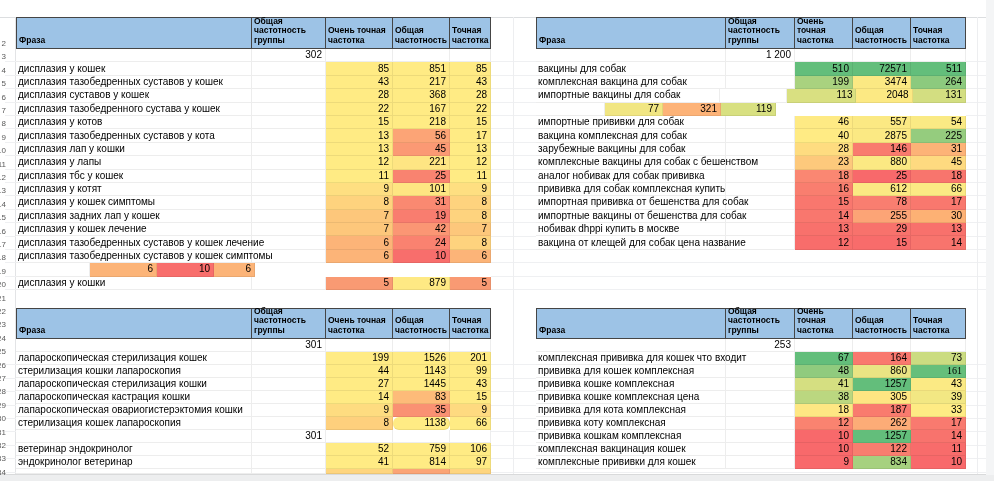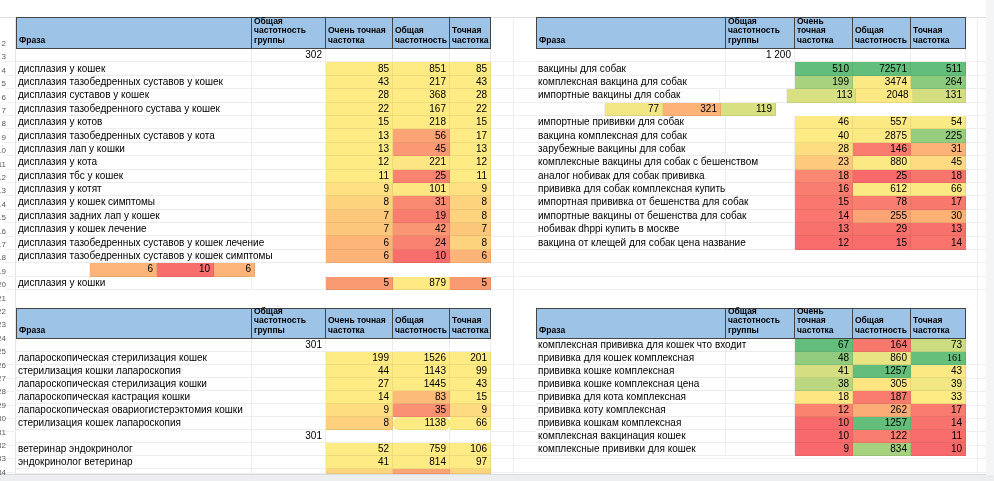--- a/index.html
+++ b/index.html
@@ -100,21 +100,21 @@
           <div class="cell val" style="width: 41px; height: 13.4px; background: rgb(255, 235, 132);">17</div>
         </div>
         <div class="trow" style="height: 13.4px;">
           <div class="cell phrase" style="width: 236px; height: 13.4px;">дисплазия лап у кошки</div>
           <div class="cell val" style="width: 74px; height: 13.4px;"></div>
           <div class="cell val" style="width: 67px; height: 13.4px; background: rgb(255, 235, 132);">13</div>
           <div class="cell val" style="width: 57px; height: 13.4px; background: rgb(251, 153, 116);">45</div>
           <div class="cell val" style="width: 41px; height: 13.4px; background: rgb(255, 235, 132);">13</div>
         </div>
         <div class="trow" style="height: 13.4px;">
-          <div class="cell phrase" style="width: 236px; height: 13.4px;">дисплазия у кота</div>
+          <div class="cell phrase" style="width: 236px; height: 13.4px;">дисплазия у лапы</div>
           <div class="cell val" style="width: 74px; height: 13.4px;"></div>
           <div class="cell val" style="width: 67px; height: 13.4px; background: rgb(255, 235, 132);">12</div>
           <div class="cell val" style="width: 57px; height: 13.4px; background: rgb(254, 229, 131);">221</div>
           <div class="cell val" style="width: 41px; height: 13.4px; background: rgb(255, 235, 132);">12</div>
         </div>
         <div class="trow" style="height: 13.4px;">
           <div class="cell phrase" style="width: 236px; height: 13.4px;">дисплазия тбс у кошек</div>
           <div class="cell val" style="width: 74px; height: 13.4px;"></div>
           <div class="cell val" style="width: 67px; height: 13.4px; background: rgb(255, 235, 132);">11</div>
           <div class="cell val" style="width: 57px; height: 13.4px; background: rgb(249, 131, 112);">25</div>
@@ -375,20 +375,27 @@
           <div class="cell" style="width: 41px; height: 5px; background: rgb(254, 213, 127);"></div>
         </div>
       </div>
       <div class="tbl" style="left: 536px; top: 308px; width: 430px;">
         <div class="thead" style="height: 31px;">
           <div class="th" style="width: 190px; height: 31px; background: rgb(157, 195, 230);">Фраза</div>
           <div class="th" style="width: 69px; height: 31px; background: rgb(157, 195, 230);">Общая частотность группы</div>
           <div class="th" style="width: 58px; height: 31px; background: rgb(157, 195, 230);">Очень точная частотка</div>
           <div class="th" style="width: 58px; height: 31px; background: rgb(157, 195, 230);">Общая частотность</div>
           <div class="th" style="width: 55px; height: 31px; background: rgb(157, 195, 230);">Точная частотка</div>
+        </div>
+        <div class="trow" style="height: 13.05px;">
+          <div class="cell phrase" style="width: 190px; height: 13.05px;"></div>
+          <div class="cell val" style="width: 69px; height: 13.05px;">253</div>
+          <div class="cell val" style="width: 58px; height: 13.05px;"></div>
+          <div class="cell val" style="width: 58px; height: 13.05px;"></div>
+          <div class="cell val" style="width: 55px; height: 13.05px;"></div>
         </div>
         <div class="trow" style="height: 13.05px;">
           <div class="cell phrase" style="width: 190px; height: 13.05px;">комплексная прививка для кошек что входит</div>
           <div class="cell val" style="width: 69px; height: 13.05px;"></div>
           <div class="cell val" style="width: 58px; height: 13.05px; background: rgb(99, 190, 123);">67</div>
           <div class="cell val" style="width: 58px; height: 13.05px; background: rgb(249, 120, 110);">164</div>
           <div class="cell val" style="width: 55px; height: 13.05px; background: rgb(203, 220, 129);">73</div>
         </div>
         <div class="trow" style="height: 13.05px;">
           <div class="cell phrase" style="width: 190px; height: 13.05px;">прививка для кошек комплексная</div>

